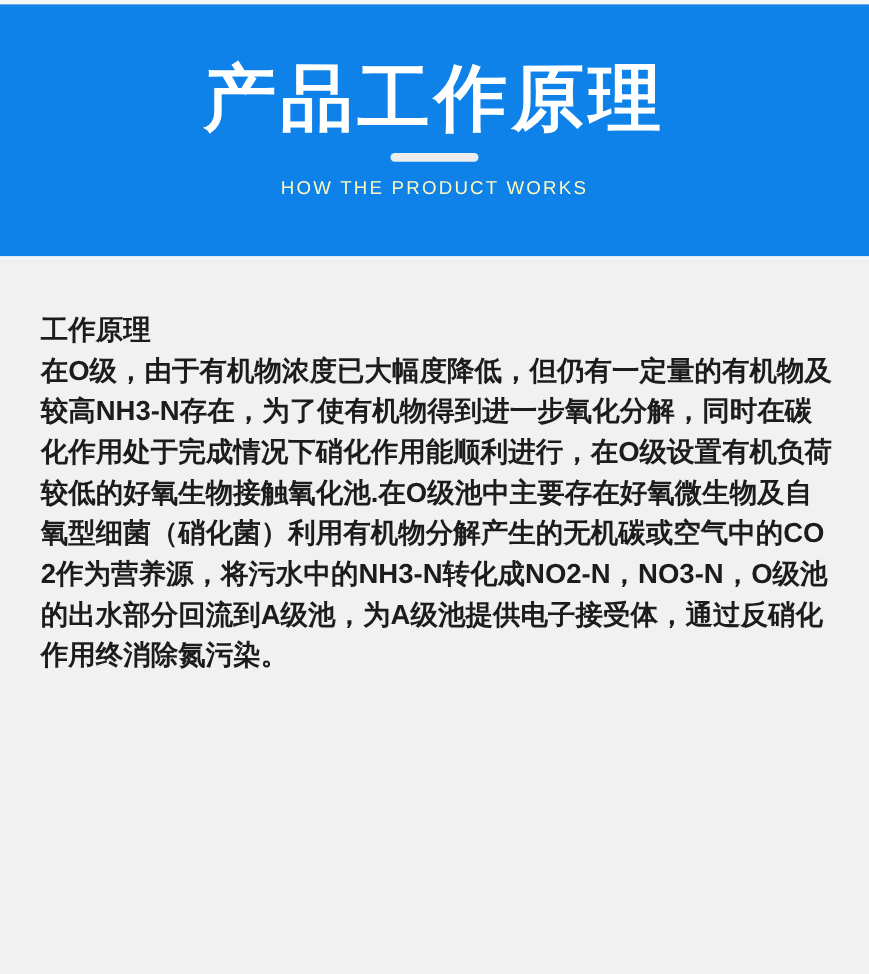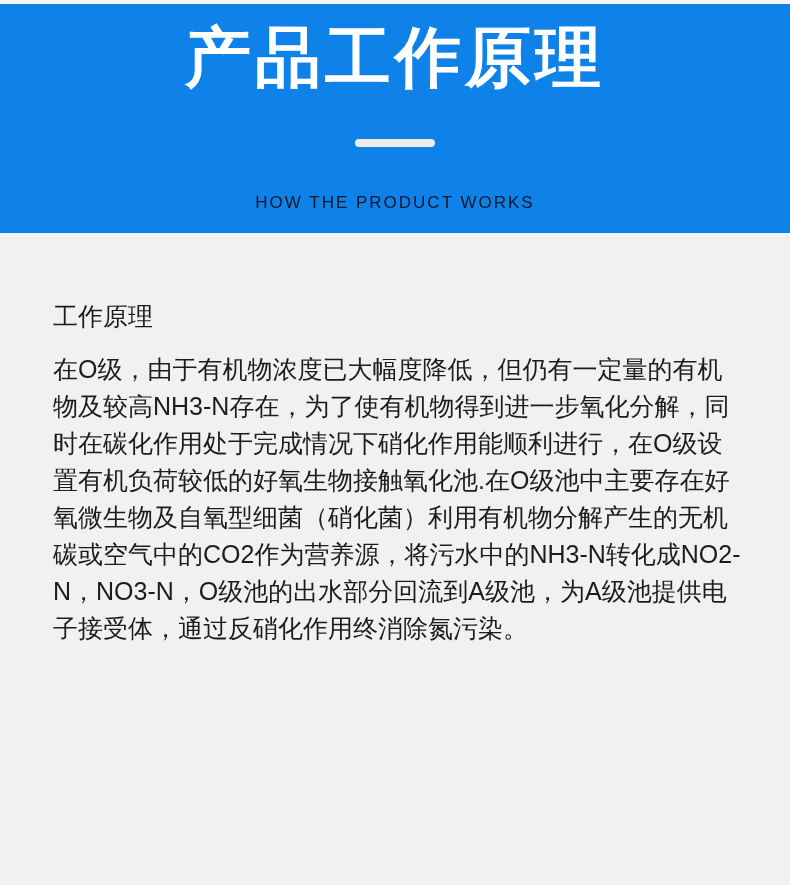--- a/index.html
+++ b/index.html
@@ -17,61 +17,61 @@
     height: 4px;
     background: #f5f6f7;
   }
   .banner {
     height: 229px;
     background: #0e82e8;
     display: flex;
     flex-direction: column;
     align-items: center;
     justify-content: center;
-    gap: 32px;
   }
   .banner-title {
     color: #ffffff;
     font-size: 66px;
     font-weight: 900;
     letter-spacing: 4px;
     line-height: 1;
     white-space: nowrap;
   }
   .banner-divider {
     width: 80px;
     height: 8px;
     background: #ededee;
     border-radius: 5px;
     margin-top: 17px;
   }
   .banner-subtitle {
-    color: #0f172a;
+    color: #fef9c3;
     font-size: 17px;
     font-weight: 400;
     letter-spacing: 2px;
     margin-top: 14px;
     white-space: nowrap;
   }
   .banner-shadow {
     height: 4px;
     background: #f3f4f4;
     border-bottom: 1px solid #e9e9ea;
   }
   .content {
     padding: 44px 33px 0 37px;
     font-size: 25px;
     line-height: 37px;
     color: #1c1c1c;
     text-align: left;
     word-break: break-all;
   }
   .content p {
-    margin: 16px;
+    margin: 0;
     padding: 0;
+    font-weight: bold;
   }
 </style>
 </head>
 <body>
 
 <div class="top-strip"></div>
 
 <header class="banner">
   <div class="banner-title">产品工作原理</div>
   <div class="banner-divider"></div>

